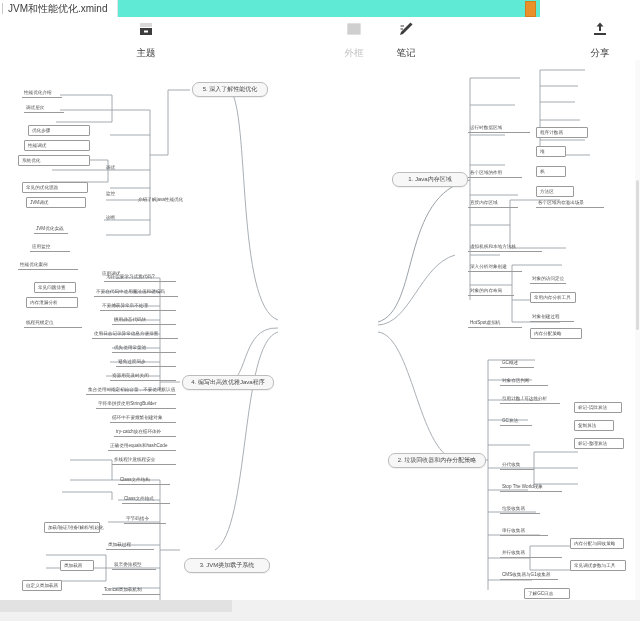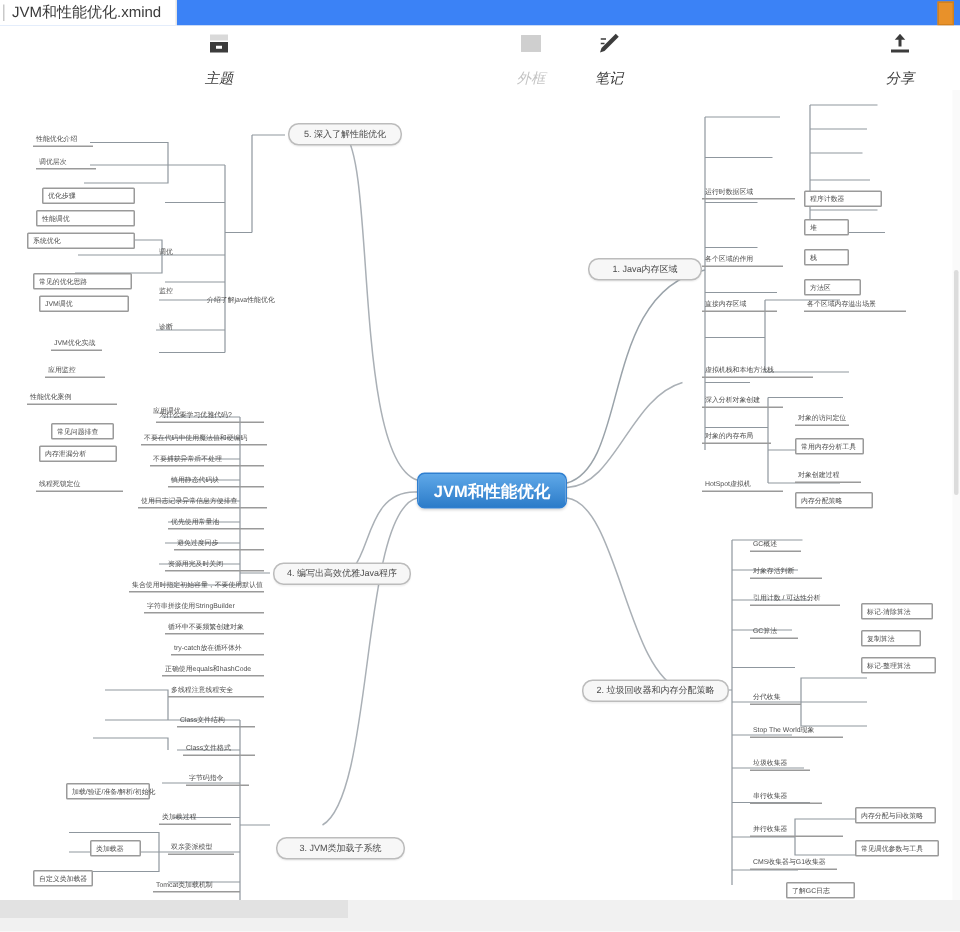--- a/index.html
+++ b/index.html
@@ -4,22 +4,22 @@
 <style>
   html,body{margin:0;padding:0;}
   body{
     width:640px;height:621px;overflow:hidden;position:relative;
     background:#ffffff;
     font-family:"Liberation Sans","DejaVu Sans",sans-serif;
     color:#333;
   }
   
   .titlebar{
-    position:absolute;left:0;top:0;width:640px;height:17px;
-    background:#3b82f6;border-bottom:1px solid #e8e8e8;
+    position:absolute;left:0;top:0;width:540px;height:17px;
+    background:#5eead4;border-bottom:1px solid #e8e8e8;
   }
   .tab{
     position:absolute;left:0;top:0;height:17px;line-height:17px;
     padding:0 10px 0 8px;font-size:10px;color:#3a3a3a;
     background:#ffffff;border-right:1px solid #e4e4e4;
     white-space:nowrap;
   }
   .tab:before{
     content:"";position:absolute;left:2px;top:3px;width:1px;height:11px;background:#c9c9c9;
   }
@@ -31,21 +31,21 @@
   .toolbar{
     position:absolute;left:0;top:17px;width:640px;height:43px;
     background:#ffffff;border-bottom:1px solid #ececec;
   }
   .tb-item{
     position:absolute;top:4px;width:52px;height:38px;
     display:flex;flex-direction:column;align-items:center;justify-content:flex-start;
     cursor:default;
   }
   .tb-ico{height:20px;display:flex;align-items:center;justify-content:center;}
-  .tb-lbl{font-size:9.5px;line-height:12px;margin-top:10px;color:#3c3c3c;white-space:nowrap;font-style:italic;}
+  .tb-lbl{font-size:9.5px;line-height:12px;margin-top:10px;color:#3c3c3c;white-space:nowrap;}
   .tb-item.dim .tb-lbl{color:#c4c4c4;}
   .tb-item.dim svg *{stroke:#cfcfcf !important;fill:#cfcfcf !important;}
   
   .canvas{
     position:absolute;left:0;top:60px;width:640px;height:540px;
     background:#ffffff;overflow:hidden;
   }
   svg.wires{position:absolute;left:0;top:0;width:640px;height:540px;}
   
   .node{position:absolute;box-sizing:border-box;white-space:nowrap;}
@@ -183,21 +183,20 @@
 
       <path d="M190,30 L168,30 M168,30 L168,95 M168,95 L150,95"></path>
       <path d="M150,50 L150,140 M150,50 L112,50 M150,75 L110,75
                M150,110 L108,110 M150,128 L110,128 M150,140 L106,140"></path>
       <path d="M112,50 L112,35 L60,35 M112,50 L60,50 M112,50 L112,62 L56,62"></path>
       <path d="M108,110 L108,100 L52,100 M108,110 L52,110 M108,110 L108,122 L50,122"></path>
       <path d="M150,140 L150,175 M150,160 L104,160 M150,175 L106,175"></path>
     </g>
   </svg>
 
-  <div class="node root">JVM和性能优化</div>
 
   <div class="node main" style="left:392px;top:112px;width:76px">1. Java内存区域</div>
   <div class="node main" style="left:388px;top:393px;width:98px">2. 垃圾回收器和内存分配策略</div>
   <div class="node main" style="left:184px;top:498px;width:86px">3. JVM类加载子系统</div>
   <div class="node main" style="left:182px;top:315px;width:92px">4. 编写出高效优雅Java程序</div>
   <div class="node main" style="left:192px;top:22px;width:76px">5. 深入了解性能优化</div>
 
   <div class="node leaf" style="left:22px;top:28px;width:40px">性能优化介绍</div>
   <div class="node leaf" style="left:24px;top:43px;width:40px">调优层次</div>
   <div class="node leaf boxed" style="left:28px;top:65px;width:62px">优化步骤</div>

